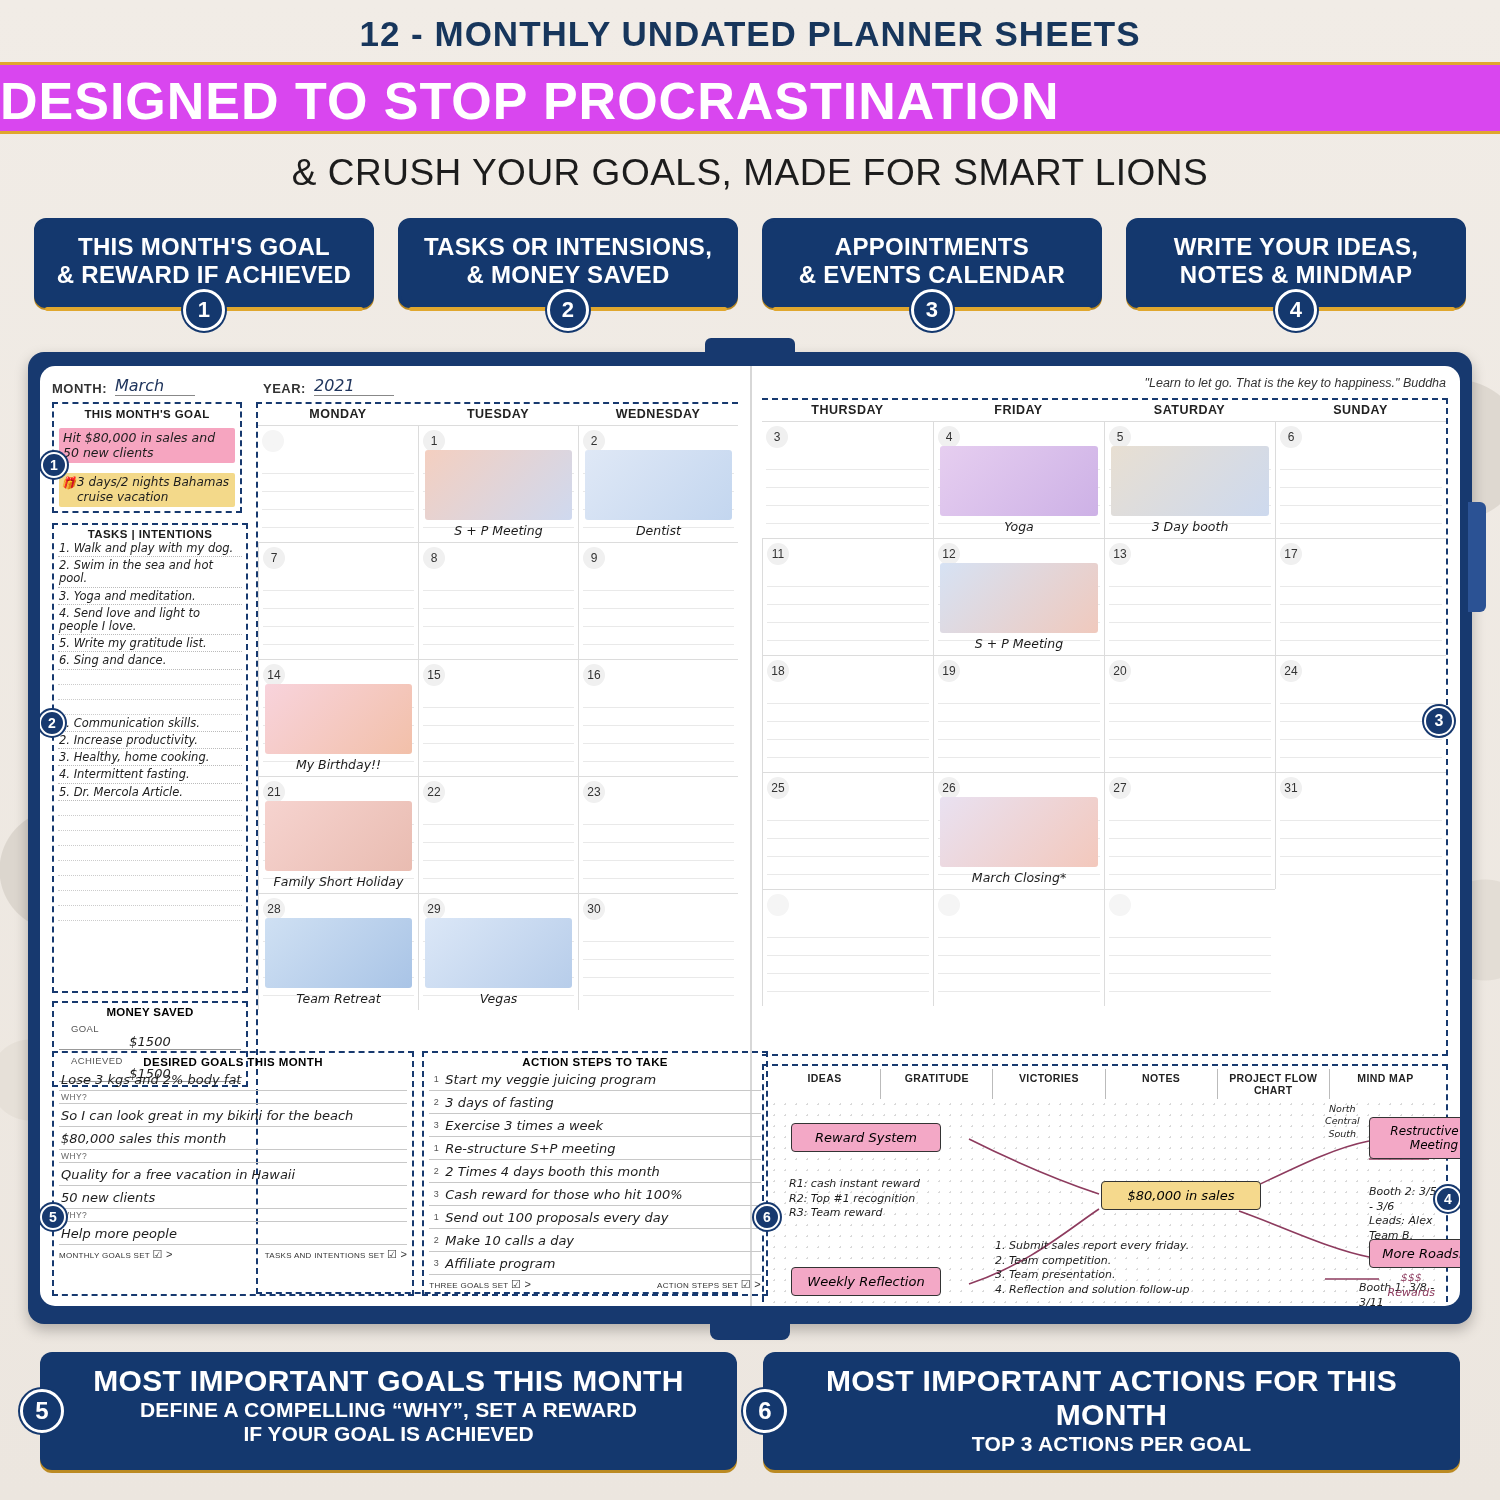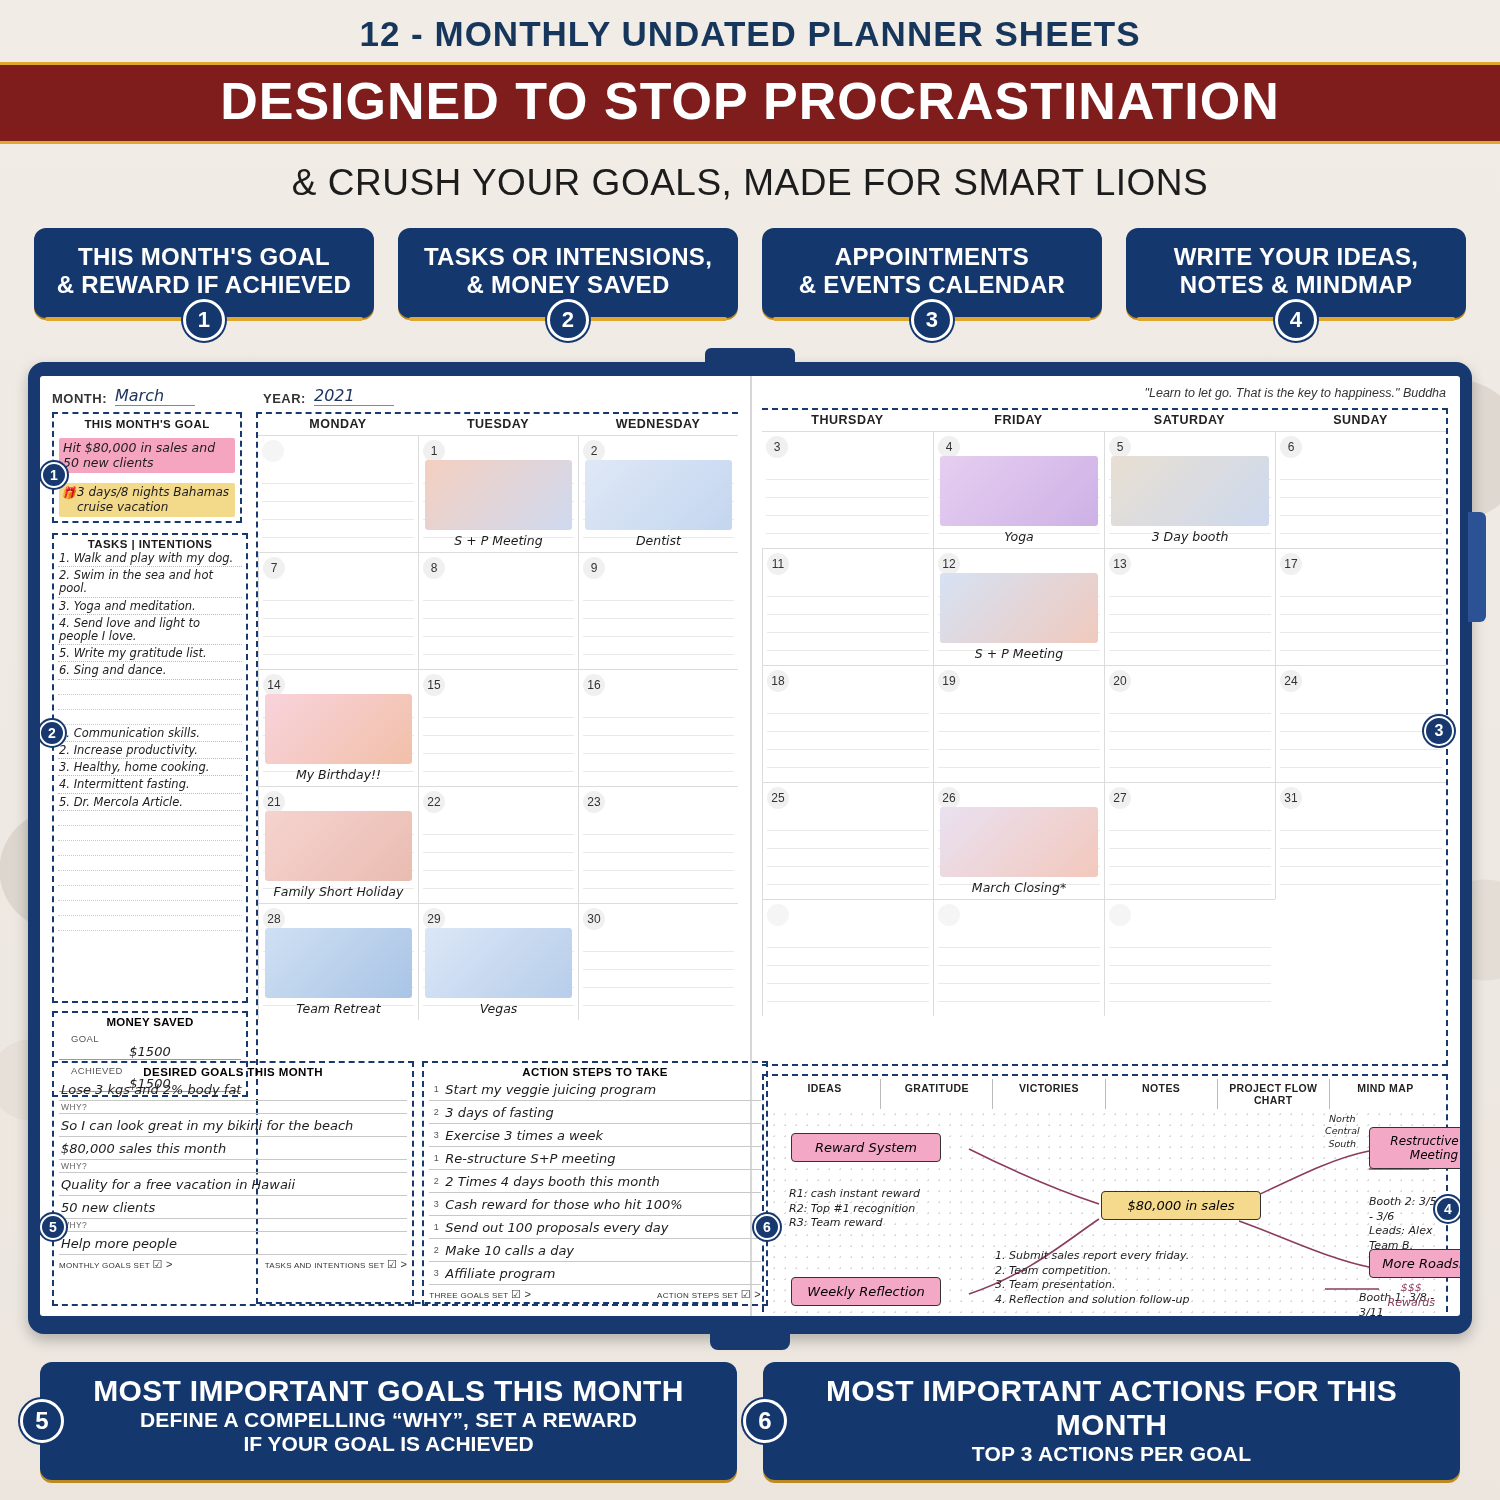--- a/index.html
+++ b/index.html
@@ -24,27 +24,27 @@
   
   .hdr-top {
     position:relative; z-index:2;
     text-align:center;
     font-size:35px; letter-spacing:1px;
     color:#17365c; font-weight:700;
     padding:14px 0 8px;
   }
   .hdr-band {
     position:relative; z-index:2;
-    background:#7f1d1d;
+    background:#d946ef;
     border-top:3px solid #e0a72e;
     border-bottom:3px solid #e0a72e;
     color:#fff;
-    text-align:center;
+    text-align:left;
     font-size:52px; font-weight:700; letter-spacing:1px;
-    padding:6px 0 10px;
+    padding:6px 0 0;
   }
   .hdr-sub {
     position:relative; z-index:2;
     text-align:center;
     font-size:37px; color:#1c1c1c; font-weight:500;
     letter-spacing:.5px;
     padding:18px 0 10px;
   }
 
   
@@ -79,21 +79,21 @@
     margin:44px 28px 0;
     background:#17396f;
     border-radius:16px;
     padding:14px 12px 18px;
     box-shadow:0 6px 14px rgba(0,0,0,.25);
   }
   .tab-top { position:absolute; top:-14px; left:50%; transform:translateX(-50%); width:90px; height:18px; background:#17396f; border-radius:6px 6px 0 0;}
   .tab-right { position:absolute; right:-14px; top:150px; width:18px; height:110px; background:#2b5294; border-radius:0 6px 6px 0;}
   .tab-bottom { position:absolute; bottom:-16px; left:50%; transform:translateX(-50%); width:80px; height:20px; background:#17396f; border-radius:0 0 8px 8px;}
 
-  .page { background:#fff; border-radius:3px; display:flex; height:940px; position:relative; overflow:hidden; }
+  .page { background:#fff; border-radius:15px; display:flex; height:940px; position:relative; overflow:hidden; }
   .page .spine { position:absolute; left:50%; top:0; bottom:0; width:2px; background:#d7d7d7; }
 
   .page-half { flex:1; padding:10px 12px; position:relative; }
 
   .meta-row { display:flex; font-size:15px; color:#333; align-items:flex-end; gap:8px; }
   .meta-label { font-weight:700; font-size:13px; letter-spacing:.5px; }
   .hand { font-family:"DejaVu Sans", sans-serif; font-style:italic; }
   .meta-val { border-bottom:1px solid #888; min-width:80px; font-size:16px; color:#20355d; }
   .quote { position:absolute; right:14px; top:10px; font-size:12.5px; font-style:italic; color:#333; }
 
@@ -218,21 +218,21 @@
         <span class="meta-val hand">2021</span>
       </div>
 
       <div class="left-layout">
         <div style="width:196px; position:relative;">
           <div class="col-goals">
             <div class="sec-title">THIS MONTH'S GOAL</div>
             <div class="goal-hl hand">Hit $80,000 in sales and 50 new clients</div>
             <div class="reward-hl hand">
               <span class="gift">🎁</span>
-              <span>3 days/8 nights Bahamas cruise vacation</span>
+              <span>3 days/2 nights Bahamas cruise vacation</span>
             </div>
             <div class="numbubble" style="left:-13px; top:48px;">1</div>
           </div>
 
           <div class="tasks-box">
             <div class="sec-title">TASKS | INTENTIONS</div>
             <div class="task-line hand">1. Walk and play with my dog.</div>
             <div class="task-line hand">2. Swim in the sea and hot pool.</div>
             <div class="task-line hand">3. Yoga and meditation.</div>
             <div class="task-line hand">4. Send love and light to people I love.</div>

